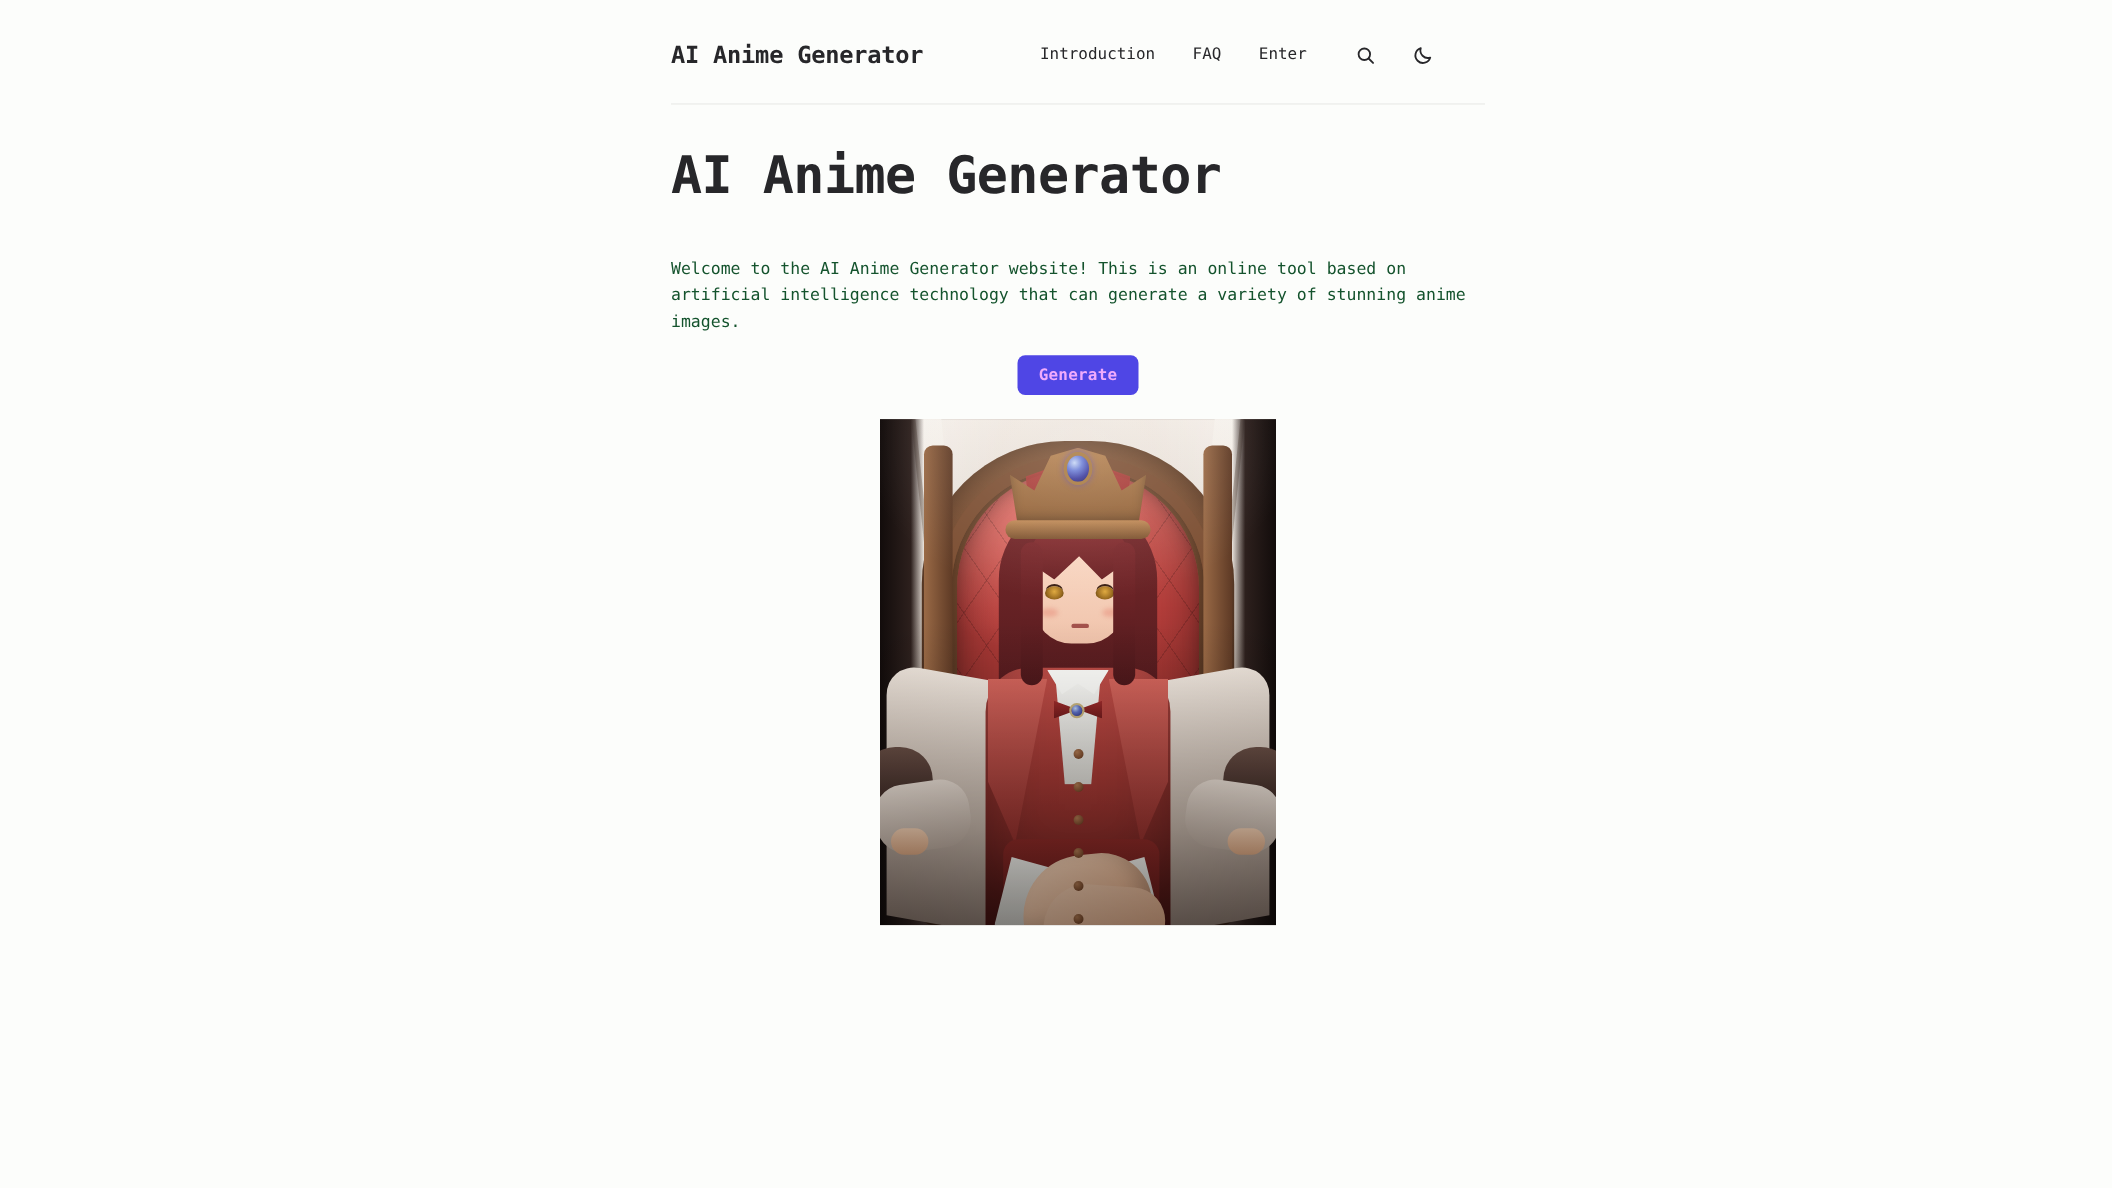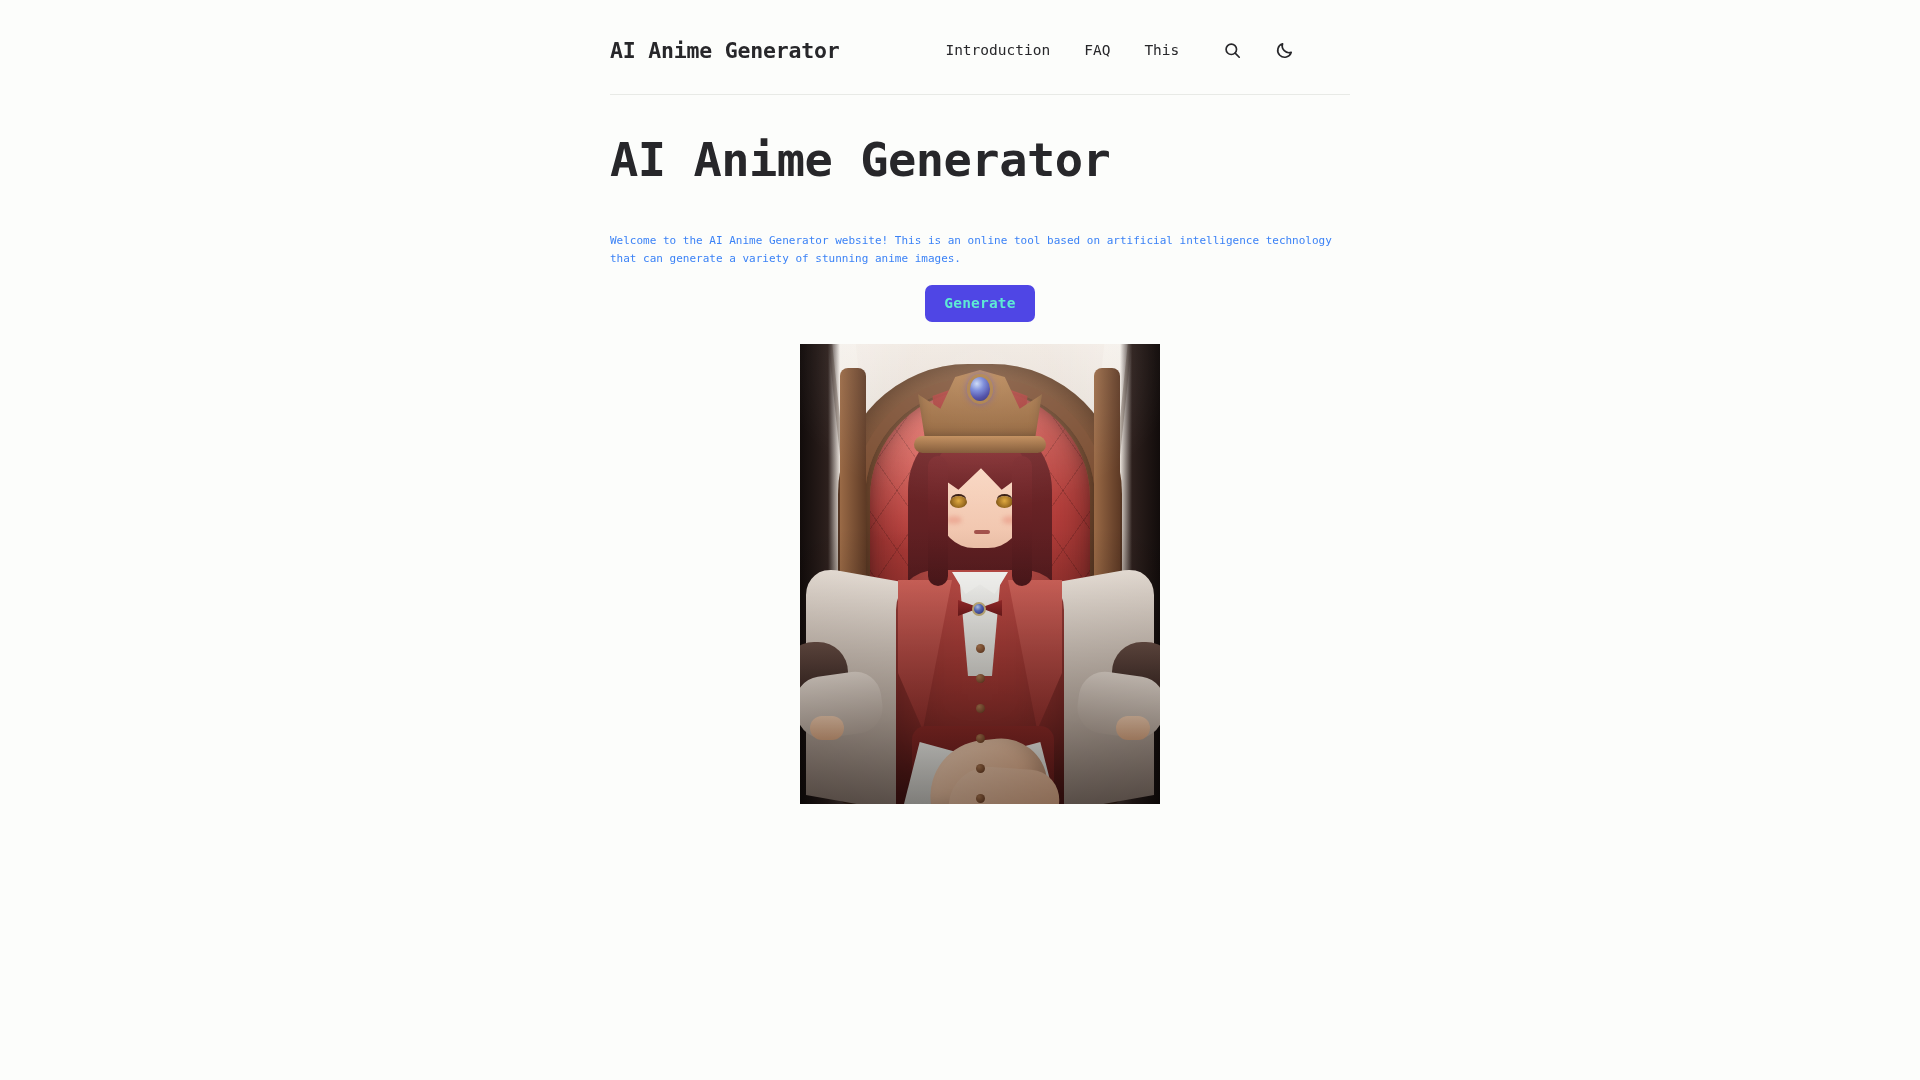--- a/index.html
+++ b/index.html
@@ -96,23 +96,23 @@
     font-size: 47px;
     font-weight: 700;
     line-height: 1.08;
     letter-spacing: -0.5px;
     margin: 0;
     color: #27272a;
   }
 
   .intro {
     margin: 46px 0 0 0;
-    font-size: 11px;
+    font-size: 15px;
     line-height: 1.62;
-    color: #3b82f6;
+    color: #14532d;
     max-width: 730px;
   }
 
   .prompt-area {
     display: block;
     width: 740px;
     height: 148px;
     margin-top: 4px;
     padding: 10px 12px;
     border: 1px solid #d9dcd6;
@@ -127,21 +127,21 @@
   }
   .prompt-area::placeholder { color: #a9aca6; }
 
   .btn-row {
     display: flex;
     justify-content: center;
     margin-top: 18px;
   }
   .btn {
     background: #4f46e5;
-    color: #5eead4;
+    color: #f0abfc;
     border: none;
     border-radius: 7px;
     font-family: "DejaVu Sans Mono", "Liberation Mono", monospace;
     font-size: 14.5px;
     font-weight: 700;
     letter-spacing: 0.2px;
     padding: 11px 19px;
     cursor: pointer;
     line-height: 1;
   }
@@ -432,21 +432,21 @@
 
   <header class="site-header">
     <div class="container">
       <div class="header-inner">
 
         <a class="brand" href="#">AI Anime Generator</a>
 
         <nav class="nav">
           <a class="nav-link" href="#">Introduction</a>
           <a class="nav-link" href="#">FAQ</a>
-          <a class="nav-link" href="#">This</a>
+          <a class="nav-link" href="#">Enter</a>
 
           <button class="icon-btn search" aria-label="Search">
             <svg width="19" height="19" viewBox="0 0 24 24" fill="none" stroke="currentColor" stroke-width="2.1" stroke-linecap="round">
               <circle cx="10.5" cy="10.5" r="6.6"></circle>
               <line x1="15.4" y1="15.4" x2="20.5" y2="20.5"></line>
             </svg>
           </button>
 
           <button class="icon-btn theme" aria-label="Toggle dark mode">
             <svg width="19" height="19" viewBox="0 0 24 24" fill="none" stroke="currentColor" stroke-width="2.1" stroke-linecap="round" stroke-linejoin="round">

